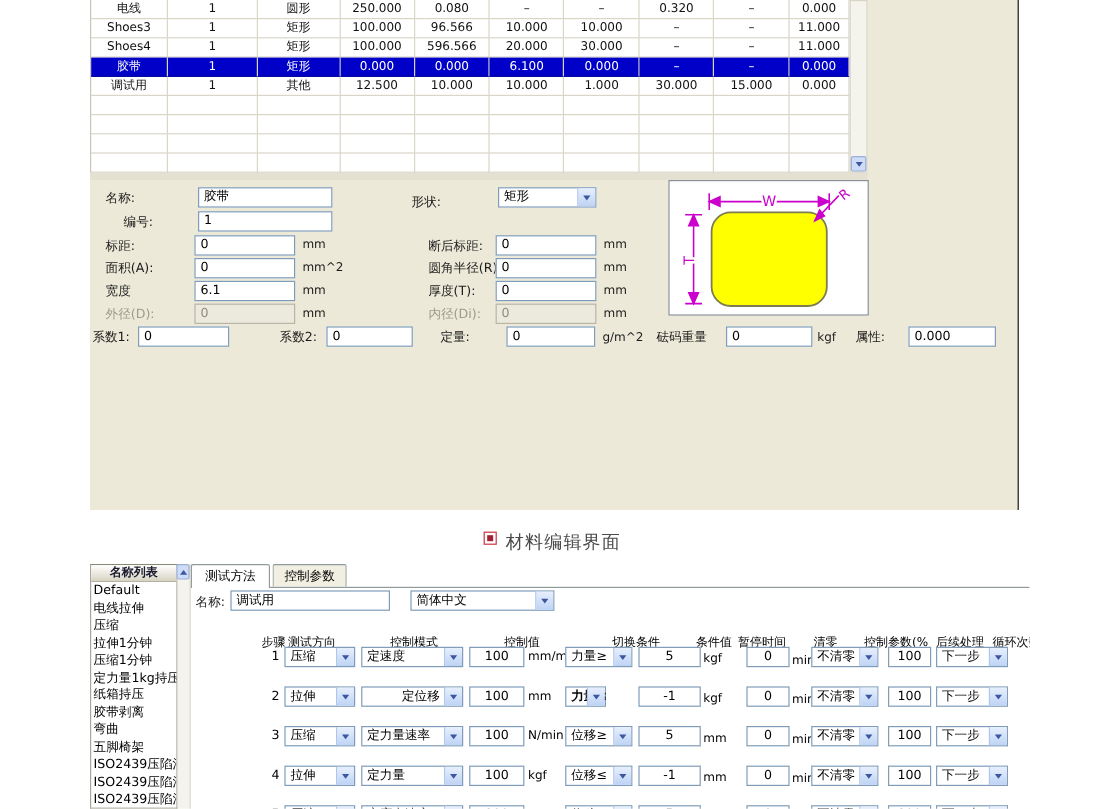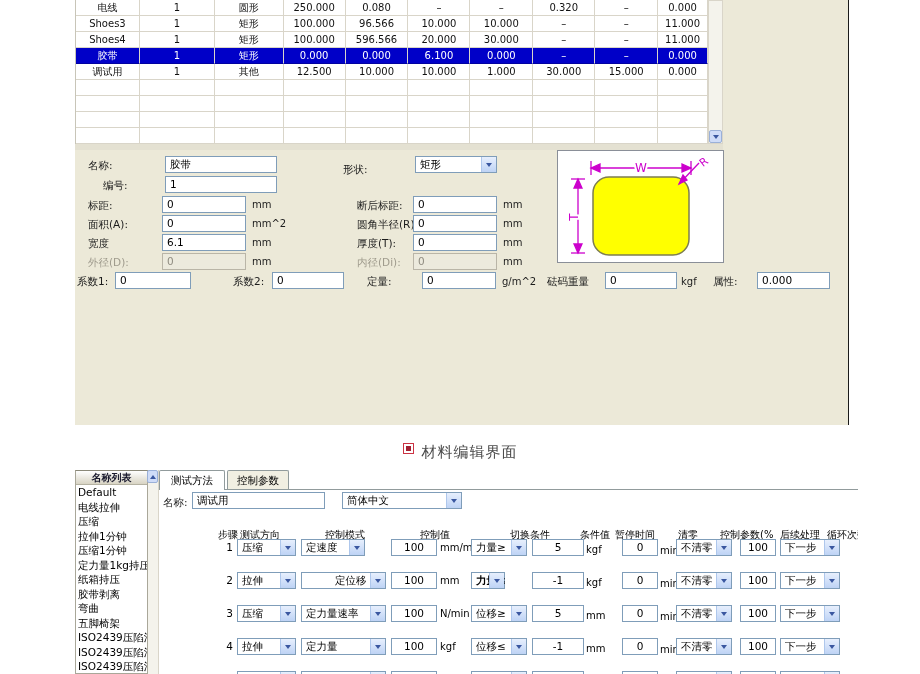--- a/index.html
+++ b/index.html
@@ -364,21 +364,21 @@
     <div class="steps">
 
         <div class="step">
           <span class="num">1</span>
           <span class="dd" style="left:78px;width:59px;">
             <span>压缩</span>
             <span class="dd-btn">
               <span class="tri-down"></span>
             </span>
           </span>
-          <span class="dd" style="left:142px;width:64px;">
+          <span class="dd" style="left:142px;width:85px;">
             <span>定速度</span>
             <span class="dd-btn">
               <span class="tri-down"></span>
             </span>
           </span>
           <span class="fld" style="left:232px;width:46px;text-align:center;padding-left:0;">100</span>
           <span class="su" style="left:281px;top:-1px;">mm/min</span>
           <span class="dd" style="left:312px;width:56px;">
             <span>力量≥</span>
             <span class="dd-btn">

